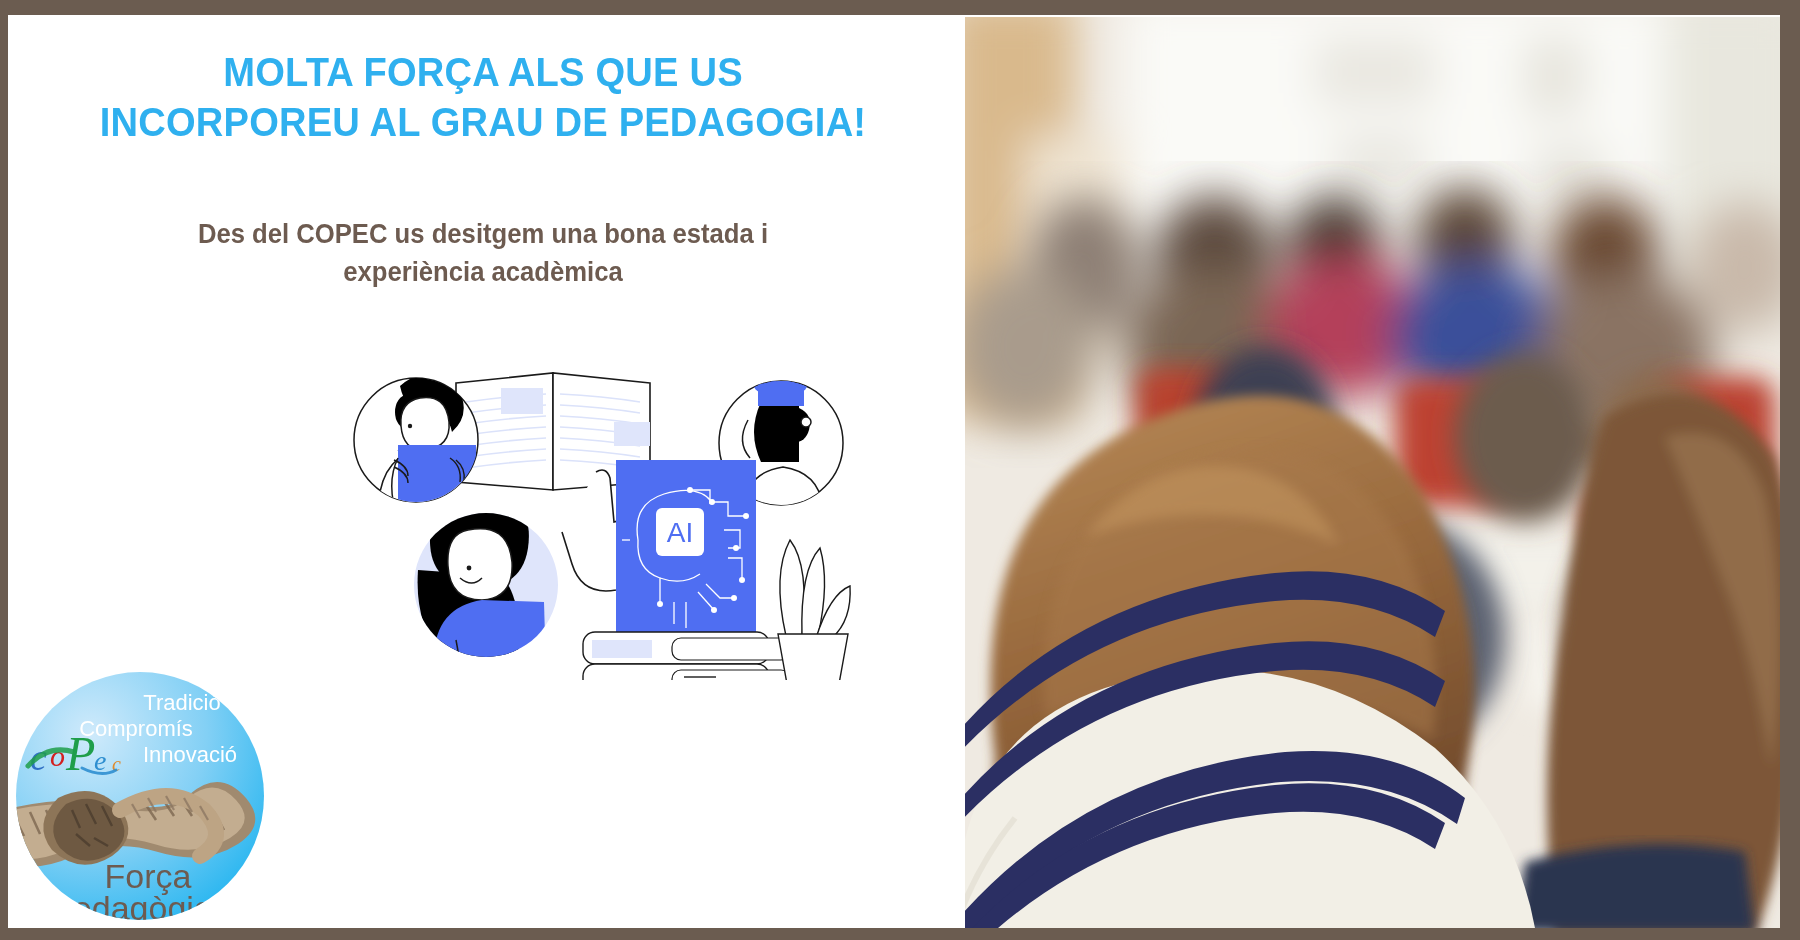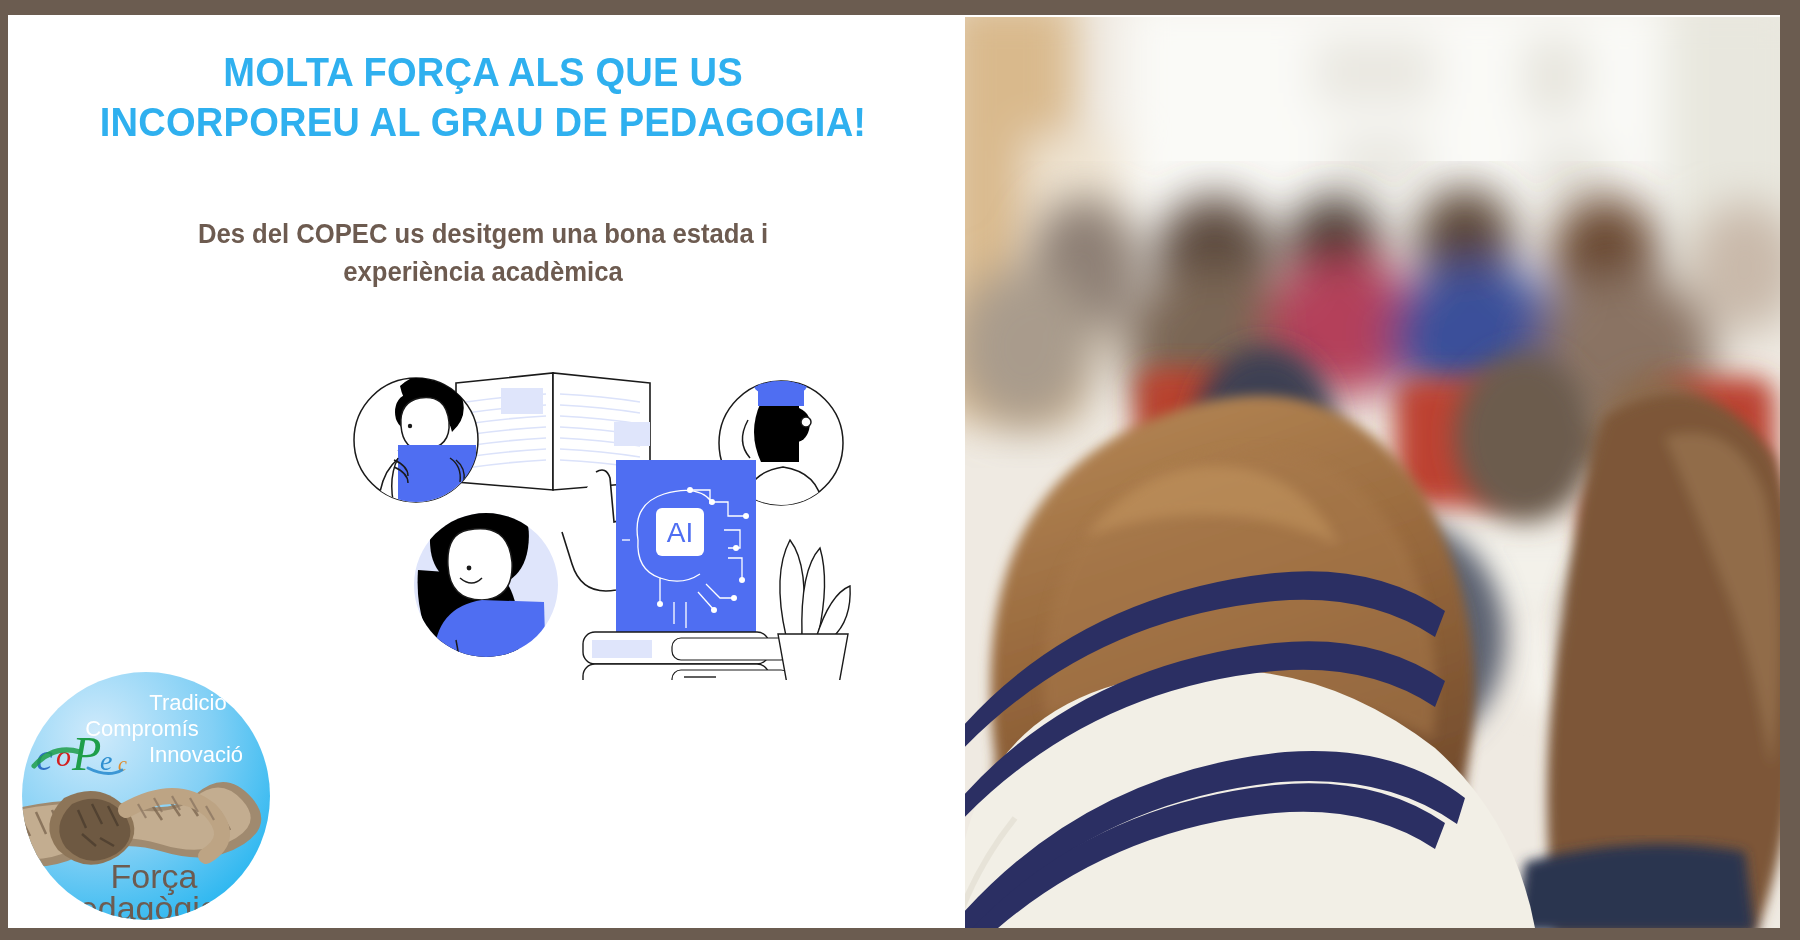--- a/index.html
+++ b/index.html
@@ -79,21 +79,21 @@
     top: 325px;
     width: 520px;
     height: 340px;
     text-decoration: underline;
   }
   .illustration svg { display:block; width:100%; height:100%; }
 
   
   .logo {
     position: absolute;
-    left: 12px;
+    left: 6px;
     top: 655px;
     width: 252px;
     height: 252px;
   }
   .logo svg { display:block; width:100%; height:100%; }
 
   
   .photo {
     position: absolute;
     left: 957px;

